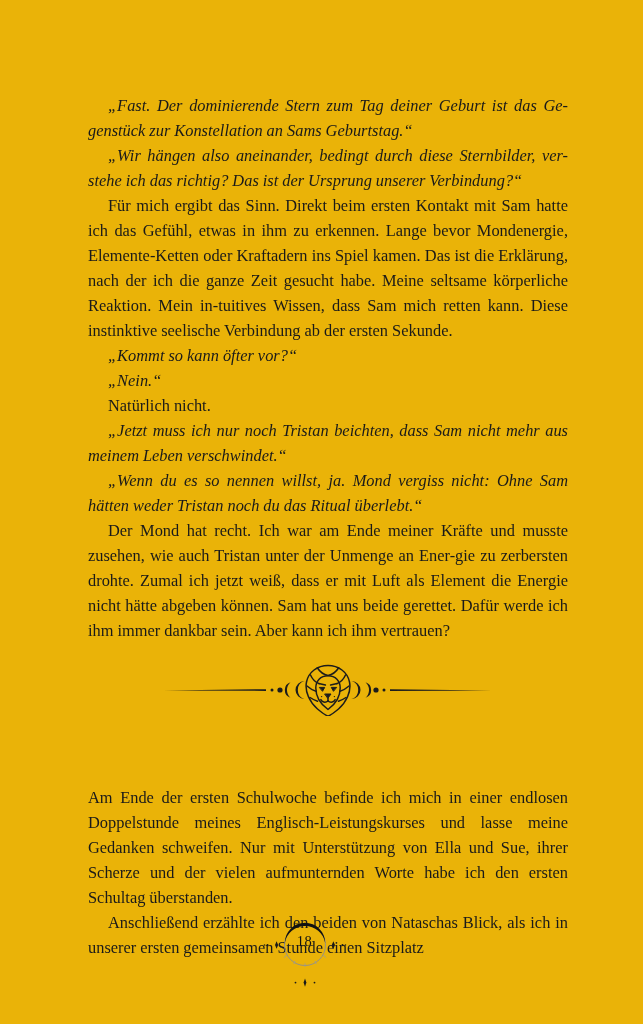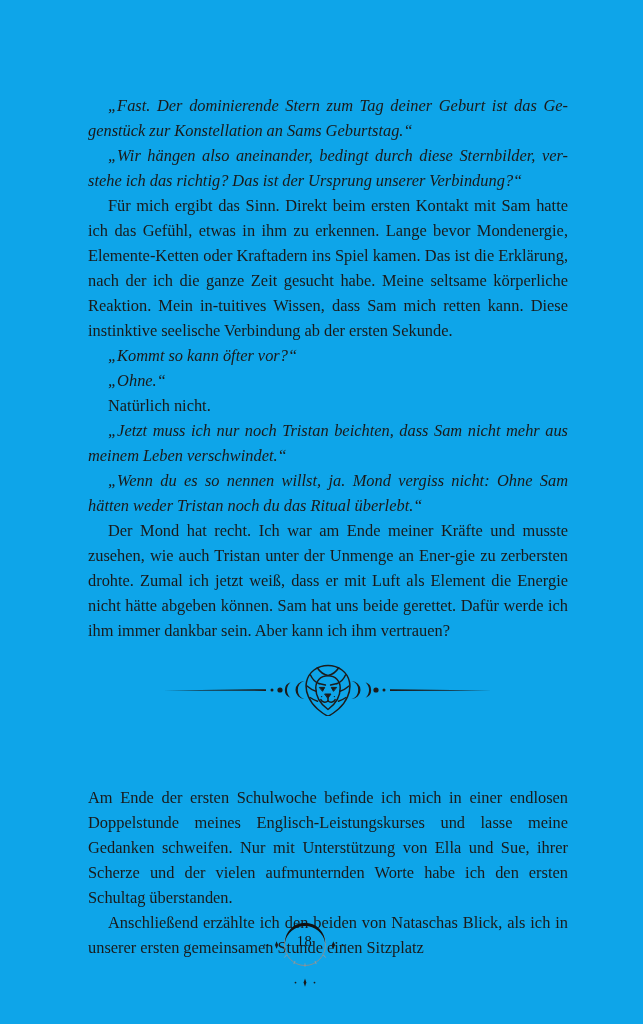--- a/index.html
+++ b/index.html
@@ -14,21 +14,21 @@
     position: relative;
     overflow: hidden;
     font-family: "Liberation Serif", "DejaVu Serif", serif;
     color: #1a1a1a;
     -webkit-font-smoothing: antialiased;
   }
 
   .page {
     position: absolute;
     inset: 0;
-    background: #0ea5e9;
+    background: #eab308;
   }
 
   .text-block {
     position: absolute;
     left: 88px;
     top: 93px;
     width: 480px;
   }
 
   p.para {
@@ -103,21 +103,21 @@
 </head>
 <body>
 
 <div class="page">
 
   <div class="text-block">
     <p class="para italic">„Fast. Der dominierende Stern zum Tag deiner Geburt ist das Ge-genstück zur Konstellation an Sams Geburtstag.“</p>
     <p class="para italic">„Wir hängen also aneinander, bedingt durch diese Sternbilder, ver-stehe ich das richtig? Das ist der Ursprung unserer Verbindung?“</p>
     <p class="para">Für mich ergibt das Sinn. Direkt beim ersten Kontakt mit Sam hatte ich das Gefühl, etwas in ihm zu erkennen. Lange bevor Mondenergie, Elemente-Ketten oder Kraftadern ins Spiel kamen. Das ist die Erklärung, nach der ich die ganze Zeit gesucht habe. Meine seltsame körperliche Reaktion. Mein in-tuitives Wissen, dass Sam mich retten kann. Diese instinktive seelische Verbindung ab der ersten Sekunde.</p>
     <p class="para italic">„Kommt so kann öfter vor?“</p>
-    <p class="para italic">„Ohne.“</p>
+    <p class="para italic">„Nein.“</p>
     <p class="para">Natürlich nicht.</p>
     <p class="para italic">„Jetzt muss ich nur noch Tristan beichten, dass Sam nicht mehr aus meinem Leben verschwindet.“</p>
     <p class="para italic">„Wenn du es so nennen willst, ja. Mond vergiss nicht: Ohne Sam hätten weder Tristan noch du das Ritual überlebt.“</p>
     <p class="para">Der Mond hat recht. Ich war am Ende meiner Kräfte und musste zusehen, wie auch Tristan unter der Unmenge an Ener-gie zu zerbersten drohte. Zumal ich jetzt weiß, dass er mit Luft als Element die Energie nicht hätte abgeben können. Sam hat uns beide gerettet. Dafür werde ich ihm immer dankbar sein. Aber kann ich ihm vertrauen?</p>
   </div>
 
   <div class="divider-wrap">
     <svg width="332" height="52" viewBox="0 0 332 52" fill="none">
 
       <path d="M2 26.4 L104 25.2 L104 26.9 Z" fill="#1c1c1c"></path>

